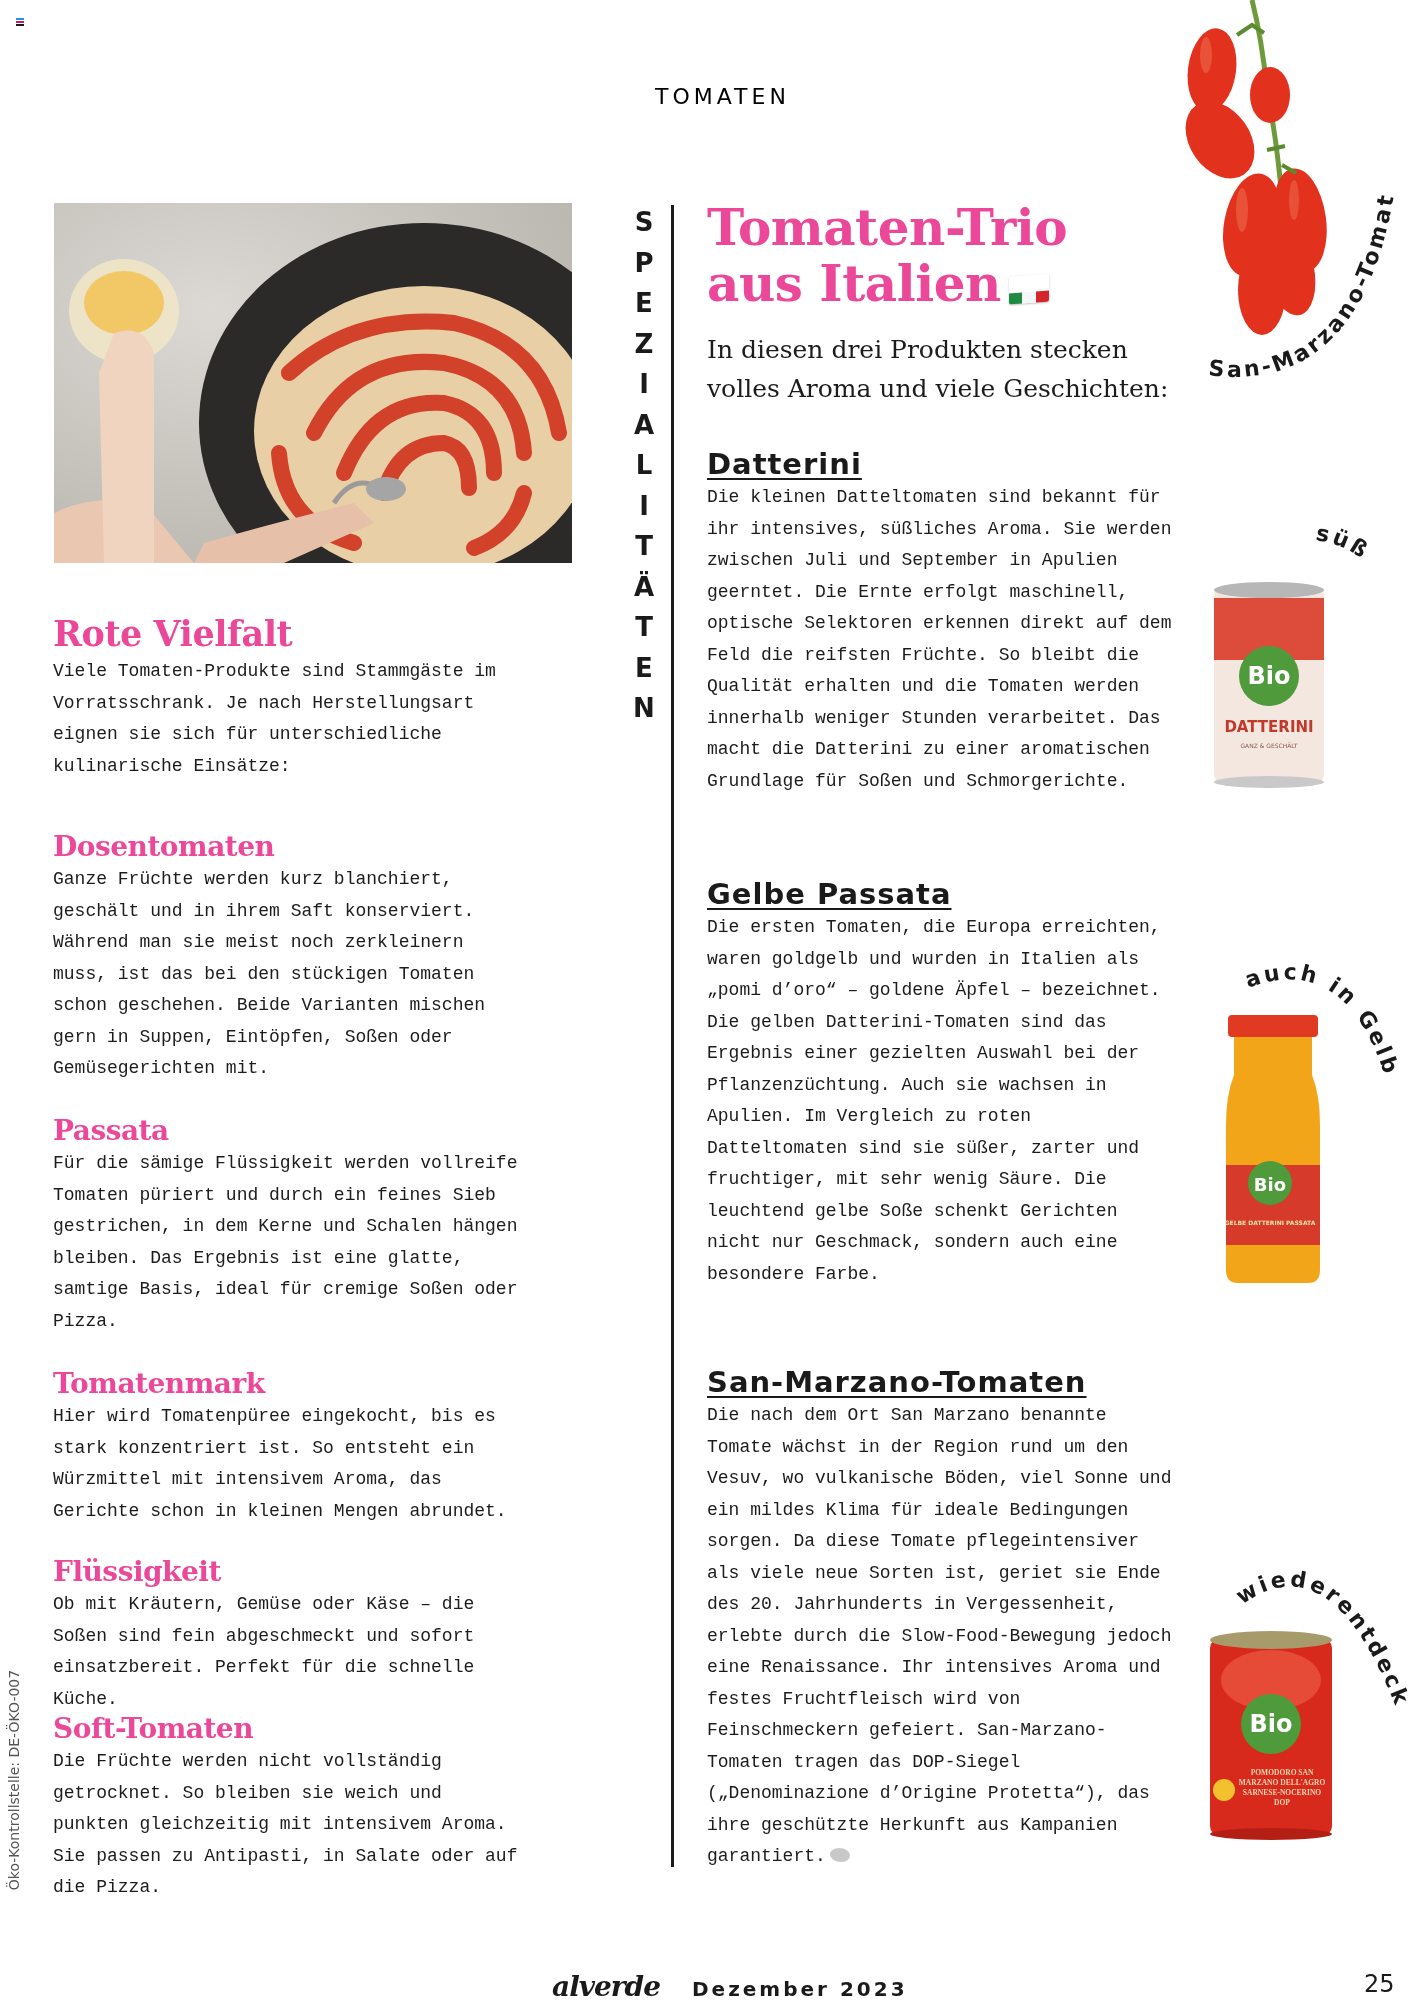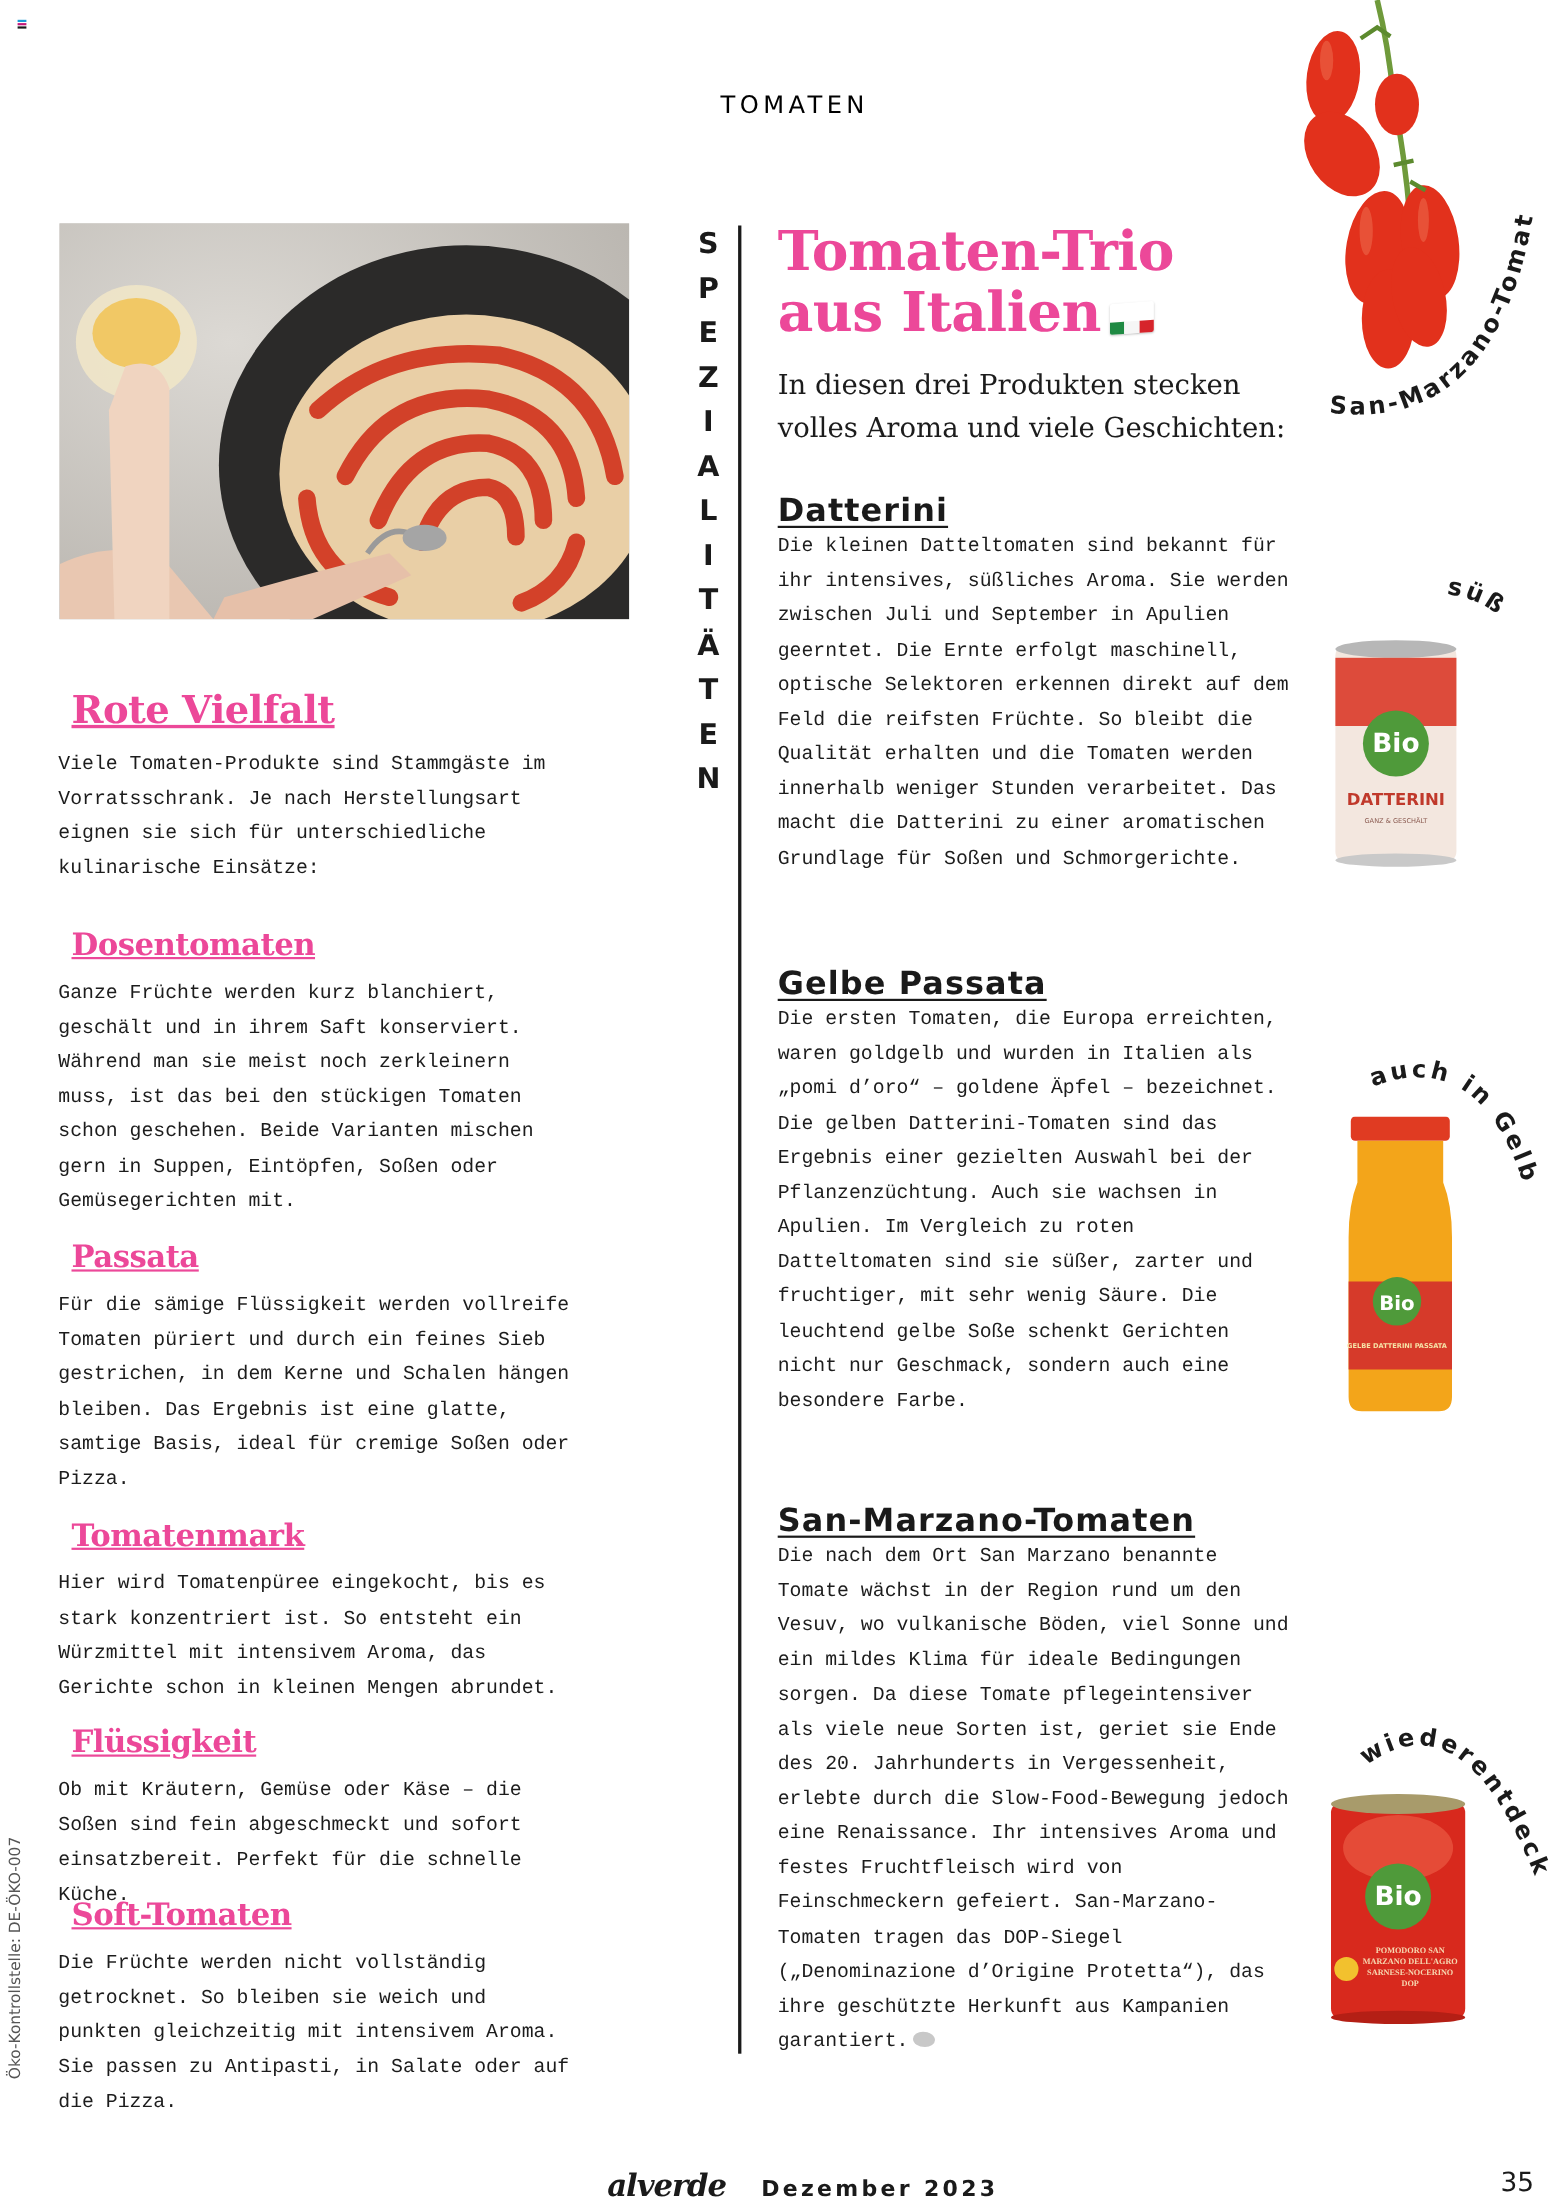--- a/index.html
+++ b/index.html
@@ -10,21 +10,21 @@
   .reg-mark span { display: block; height: 2px; margin-bottom: 1px; }
 
   .section-label { left: 655px; top: 84px; font-family: "DejaVu Sans", sans-serif; font-size: 22px; letter-spacing: 4px; color: #000000; }
 
   .hero-photo { left: 54px; top: 203px; width: 518px; height: 360px; overflow: hidden; background: #c9c6c1; }
 
   .serif-h { font-family: "DejaVu Serif", serif; font-weight: bold; color: #ec4899; letter-spacing: -0.5px; }
   .body-t { font-family: Liberation Mono, monospace; font-size: 18px; line-height: 31.5px; color: #1c1c1c; }
 
   .left-col { left: 53px; width: 470px; }
-  .left-col h2 { margin: 12px; text-decoration: underline; }
+  .left-col h2 { margin: 0; }
   .intro-h { font-size: 35px; line-height: 44px; }
   .sub-h { font-size: 28px; line-height: 34px; }
   .left-col p { margin: 0; }
 
   .vert-word { left: 626px; top: 202px; width: 36px; text-align: center; font-family: "DejaVu Sans", sans-serif; font-weight: bold; font-size: 26px; line-height: 40.5px; color: #1a1a1a; }
   .vert-rule { left: 671px; top: 205px; width: 3px; height: 1662px; background: #1a1a1a; }
 
   .main-title { left: 707px; top: 200px; width: 520px; font-size: 50px; line-height: 56px; }
   .flag { display: inline-block; width: 40px; height: 28px; vertical-align: -2px; margin-left: 8px; transform: skewY(-4deg); border-radius: 2px; overflow: hidden; box-shadow: 0 1px 2px rgba(0,0,0,.25); }
   .flag i { display: inline-block; width: 33.33%; height: 100%; }
@@ -236,13 +236,13 @@
     <ellipse cx="65" cy="204" rx="61" ry="6" fill="#b41f15"></ellipse>
   </svg>
 </div>
 
 <div class="abs side-note">
   <span>Öko-Kontrollstelle: DE-ÖKO-007</span>
 </div>
 
 <div class="abs footer-brand">alverde</div>
 <div class="abs footer-date">Dezember 2023</div>
-<div class="abs footer-page">35</div>
+<div class="abs footer-page">25</div>
 
 </body></html>

